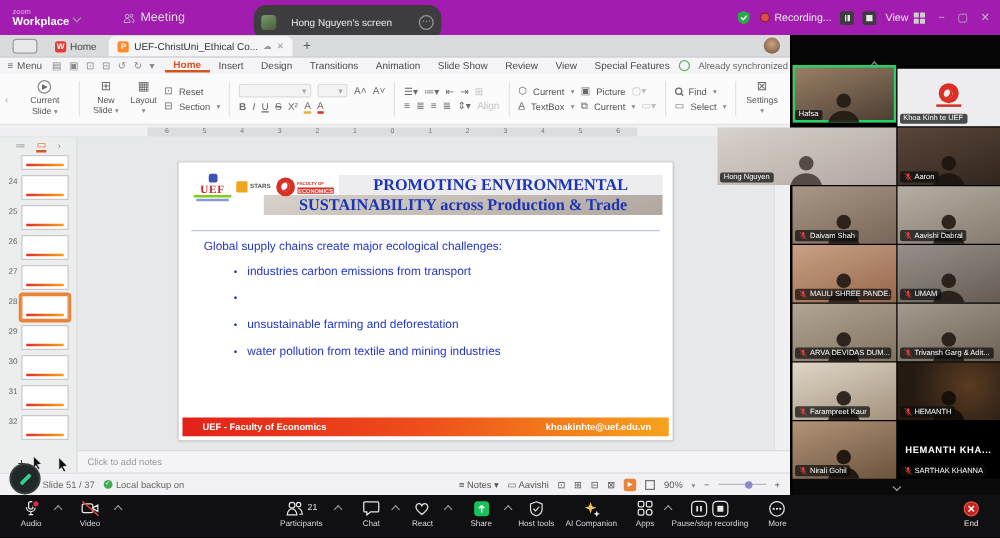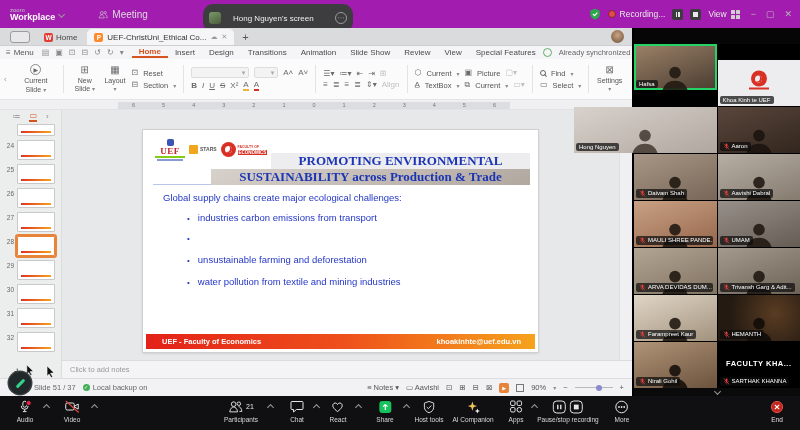--- a/index.html
+++ b/index.html
@@ -114,21 +114,21 @@
 .stars{height:12px;display:flex;align-items:center;gap:2px;margin-top:4px}
 .starsq{width:9px;height:9px;background:#f0a71e;border-radius:1px}
 .starst{font-size:5px;font-weight:bold;color:#555}
 .econ{display:flex;align-items:center;gap:2px;margin-top:3px}
 .econc{width:15px;height:15px;background:#d93025;border-radius:50%;position:relative;flex:none}
 .econc:after{content:"";position:absolute;width:7px;height:7px;background:#fff;border-radius:50%;left:4px;top:4px;box-shadow:inset -2px -1px 0 #d93025}
 .econt{display:flex;flex-direction:column;gap:1px}
 .econt .e1{font-size:3.5px;color:#d93025;font-weight:bold}
 .econt .e2{font-size:4.5px;color:#fff;background:#d93025;font-weight:bold;padding:0 1px}
 .titleblock{flex:1;text-align:center;font-family:"Liberation Serif",serif;font-weight:bold;color:#1c35b5;min-width:0}
-.t1{font-size:13px;margin-top:16px;white-space:nowrap}
+.t1{font-size:13px;margin-top:3px;white-space:nowrap}
 .t2{font-size:13px;white-space:nowrap;margin-left:-60px}
 .sdivider{height:1px;background:#bcc5ea;margin:3px 10px 0}
 .sbody{padding:7px 0 0 20px;color:#2336c5;font-size:9.5px}
 .sheading{font-weight:bold;margin-bottom:10px}
 .sintro{margin-bottom:9px}
 .sbody ul{list-style:none;margin-left:24px}
 .sbody li{margin-bottom:11px;display:flex;gap:8px;align-items:baseline}
 .sbody li .bdot{font-size:8px}
 .sfooter{position:absolute;bottom:3px;left:3px;right:3px;height:15px;background:linear-gradient(90deg,#e32119,#ee4f1b 50%,#f6a21c);display:flex;justify-content:space-between;align-items:center;padding:0 14px 0 16px;color:#fff;font-size:7.5px;font-weight:bold}
 
@@ -736,21 +736,21 @@
             <use href="#person"></use>
           </svg>
         <span class="vlabel">
             <svg width="7" height="7">
               <use href="#micoff"></use>
             </svg>
             <span>Nirali Gohil</span>
           </span>
       </div>
       <div class="tile t13">
-        <span class="ctrtext">FACULTY KHA...</span>
+        <span class="ctrtext">HEMANTH KHA...</span>
         <span class="vlabel">
             <svg width="7" height="7">
               <use href="#micoff"></use>
             </svg>
             <span>SARTHAK KHANNA</span>
           </span>
       </div>
     </div>
     <div class="morerow">
       <span class="chev-dn"></span>

